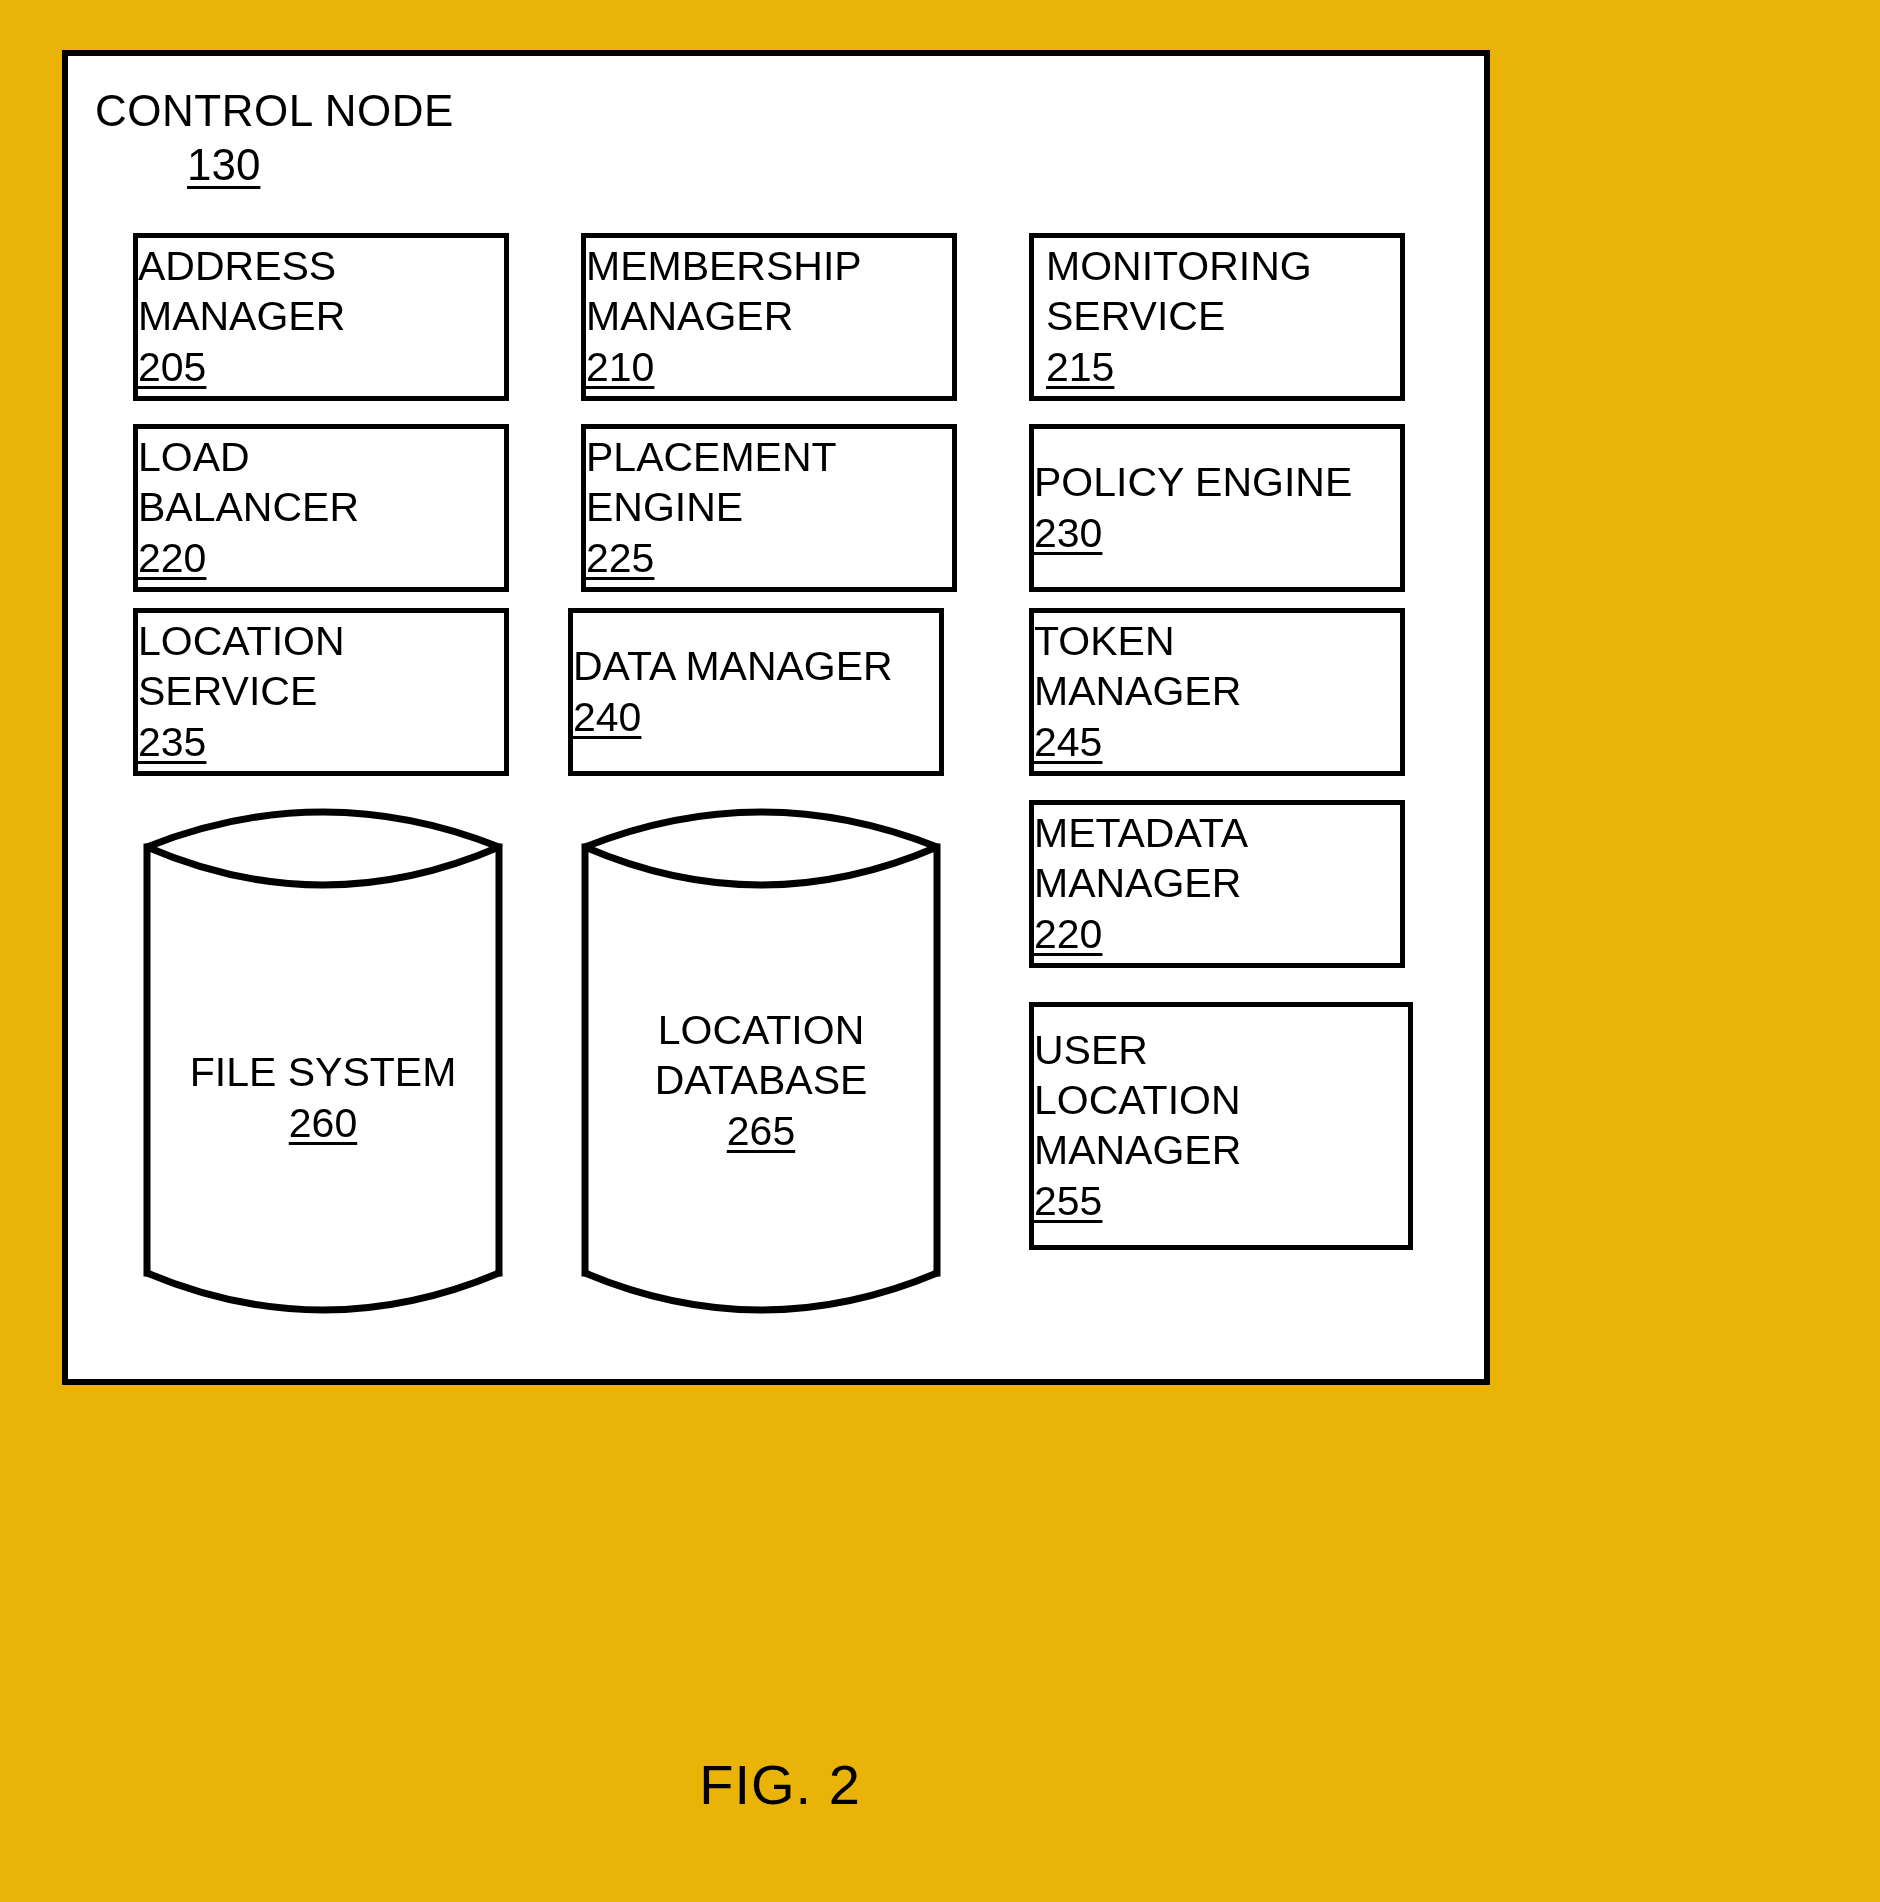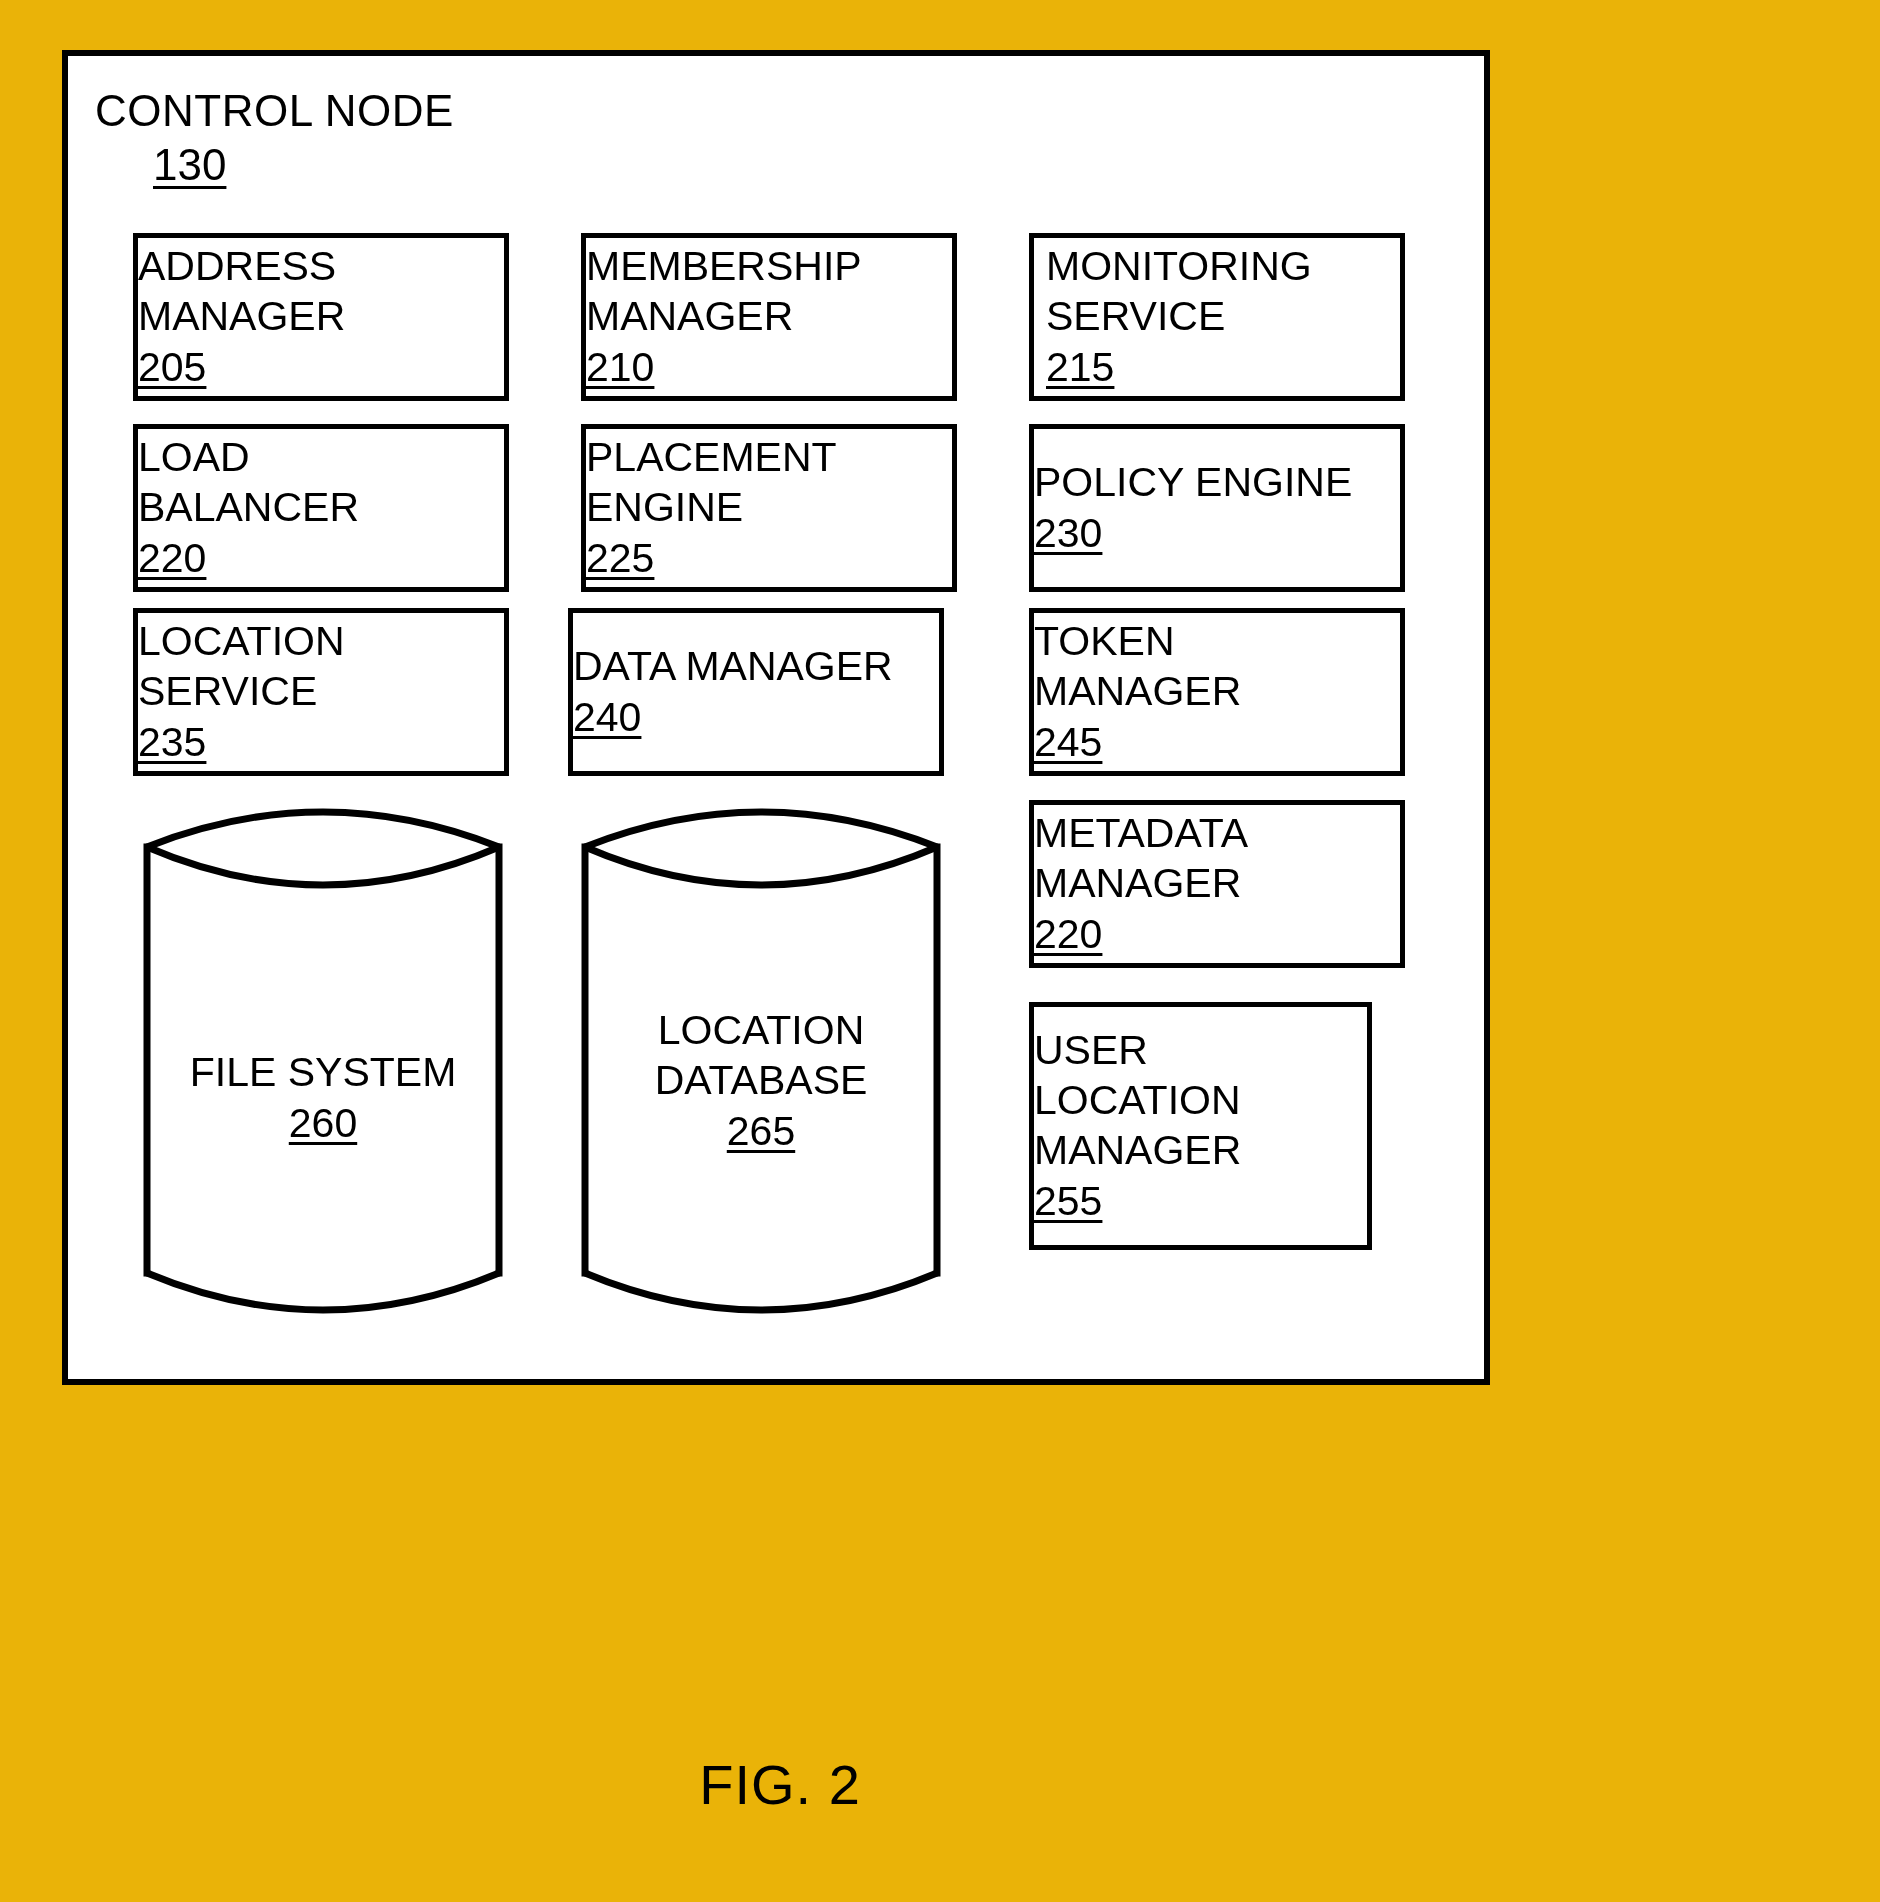--- a/index.html
+++ b/index.html
@@ -42,21 +42,21 @@
     line-height: 52px;
     letter-spacing: 0.5px;
     white-space: nowrap;
   }
   #title-block .title-ref {
     font-size: 44px;
     line-height: 56px;
     text-decoration: underline;
     text-underline-offset: 6px;
     text-decoration-thickness: 3px;
-    margin-left: 58px;
+    margin-left: 92px;
   }
   
   .comp-box {
     position: absolute;
     border: 5px solid #000000;
     box-sizing: border-box;
     background: #ffffff;
     display: flex;
     flex-direction: column;
     align-items: flex-start;
@@ -177,21 +177,21 @@
     <div class="lbl">MANAGER</div>
     <div class="ref">245</div>
   </div>
 
   <div class="comp-box" style="left:1029px; top:800px; width:376px; height:168px;">
     <div class="lbl">METADATA</div>
     <div class="lbl">MANAGER</div>
     <div class="ref">220</div>
   </div>
 
-  <div class="comp-box" style="left:1029px; top:1002px; width:343px; height:248px;">
+  <div class="comp-box" style="left:1029px; top:1002px; width:384px; height:248px;">
     <div class="lbl">USER</div>
     <div class="lbl">LOCATION</div>
     <div class="lbl">MANAGER</div>
     <div class="ref">255</div>
   </div>
 
   <div class="cylinder" style="left:140px; top:795px; width:366px; height:532px;">
     <svg width="366" height="532" viewBox="0 0 366 532">
 
       <path d="M 7 52 L 7 478" stroke="#000" stroke-width="7" fill="none" stroke-linecap="square"></path>

